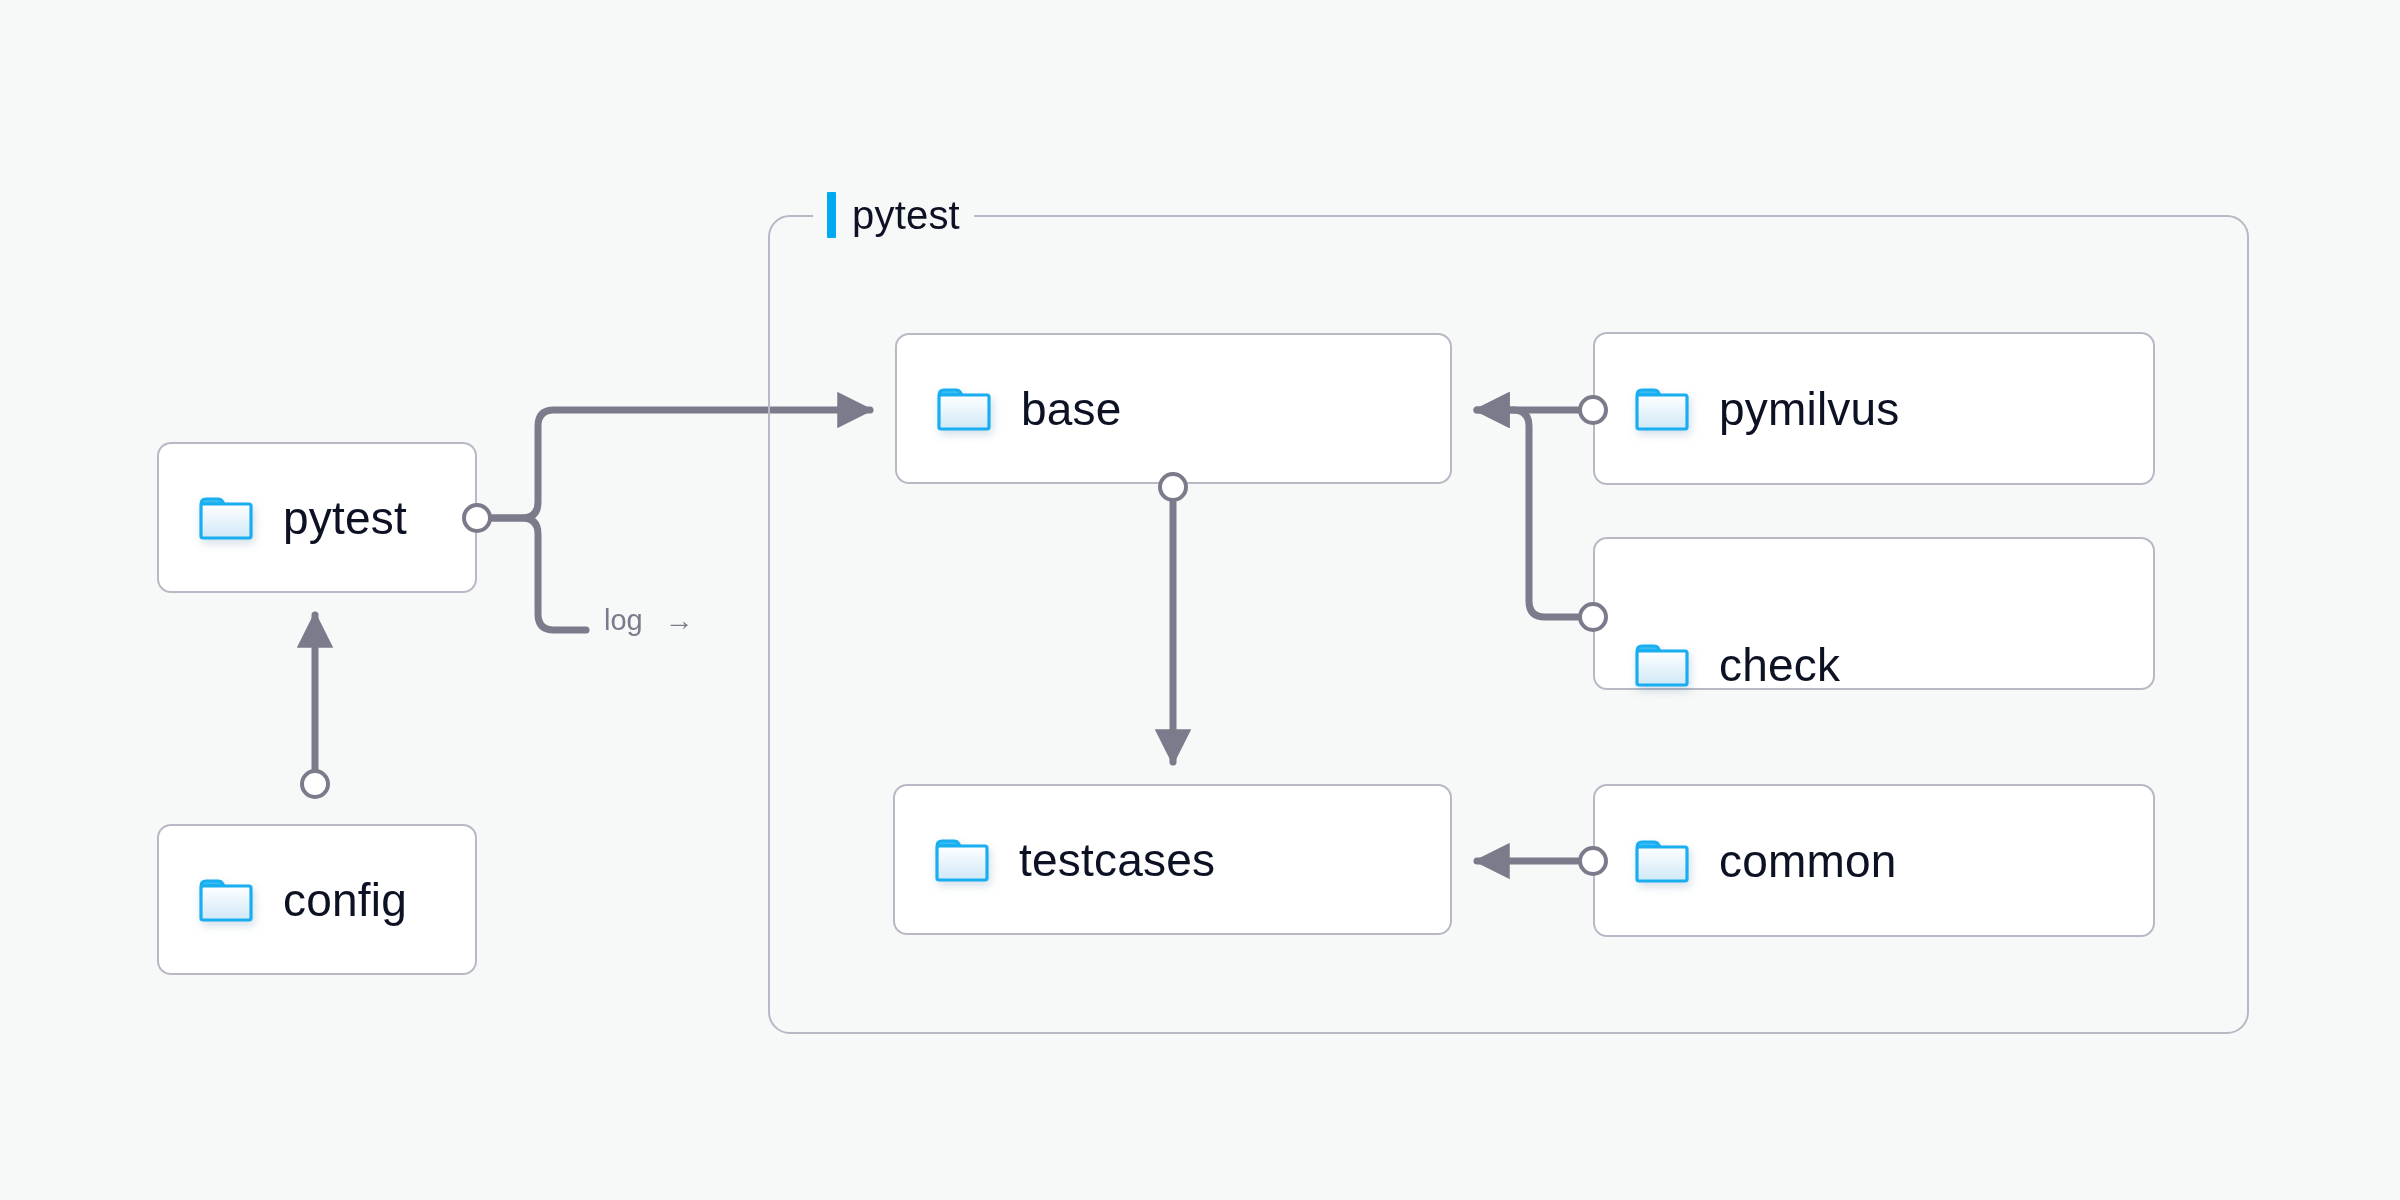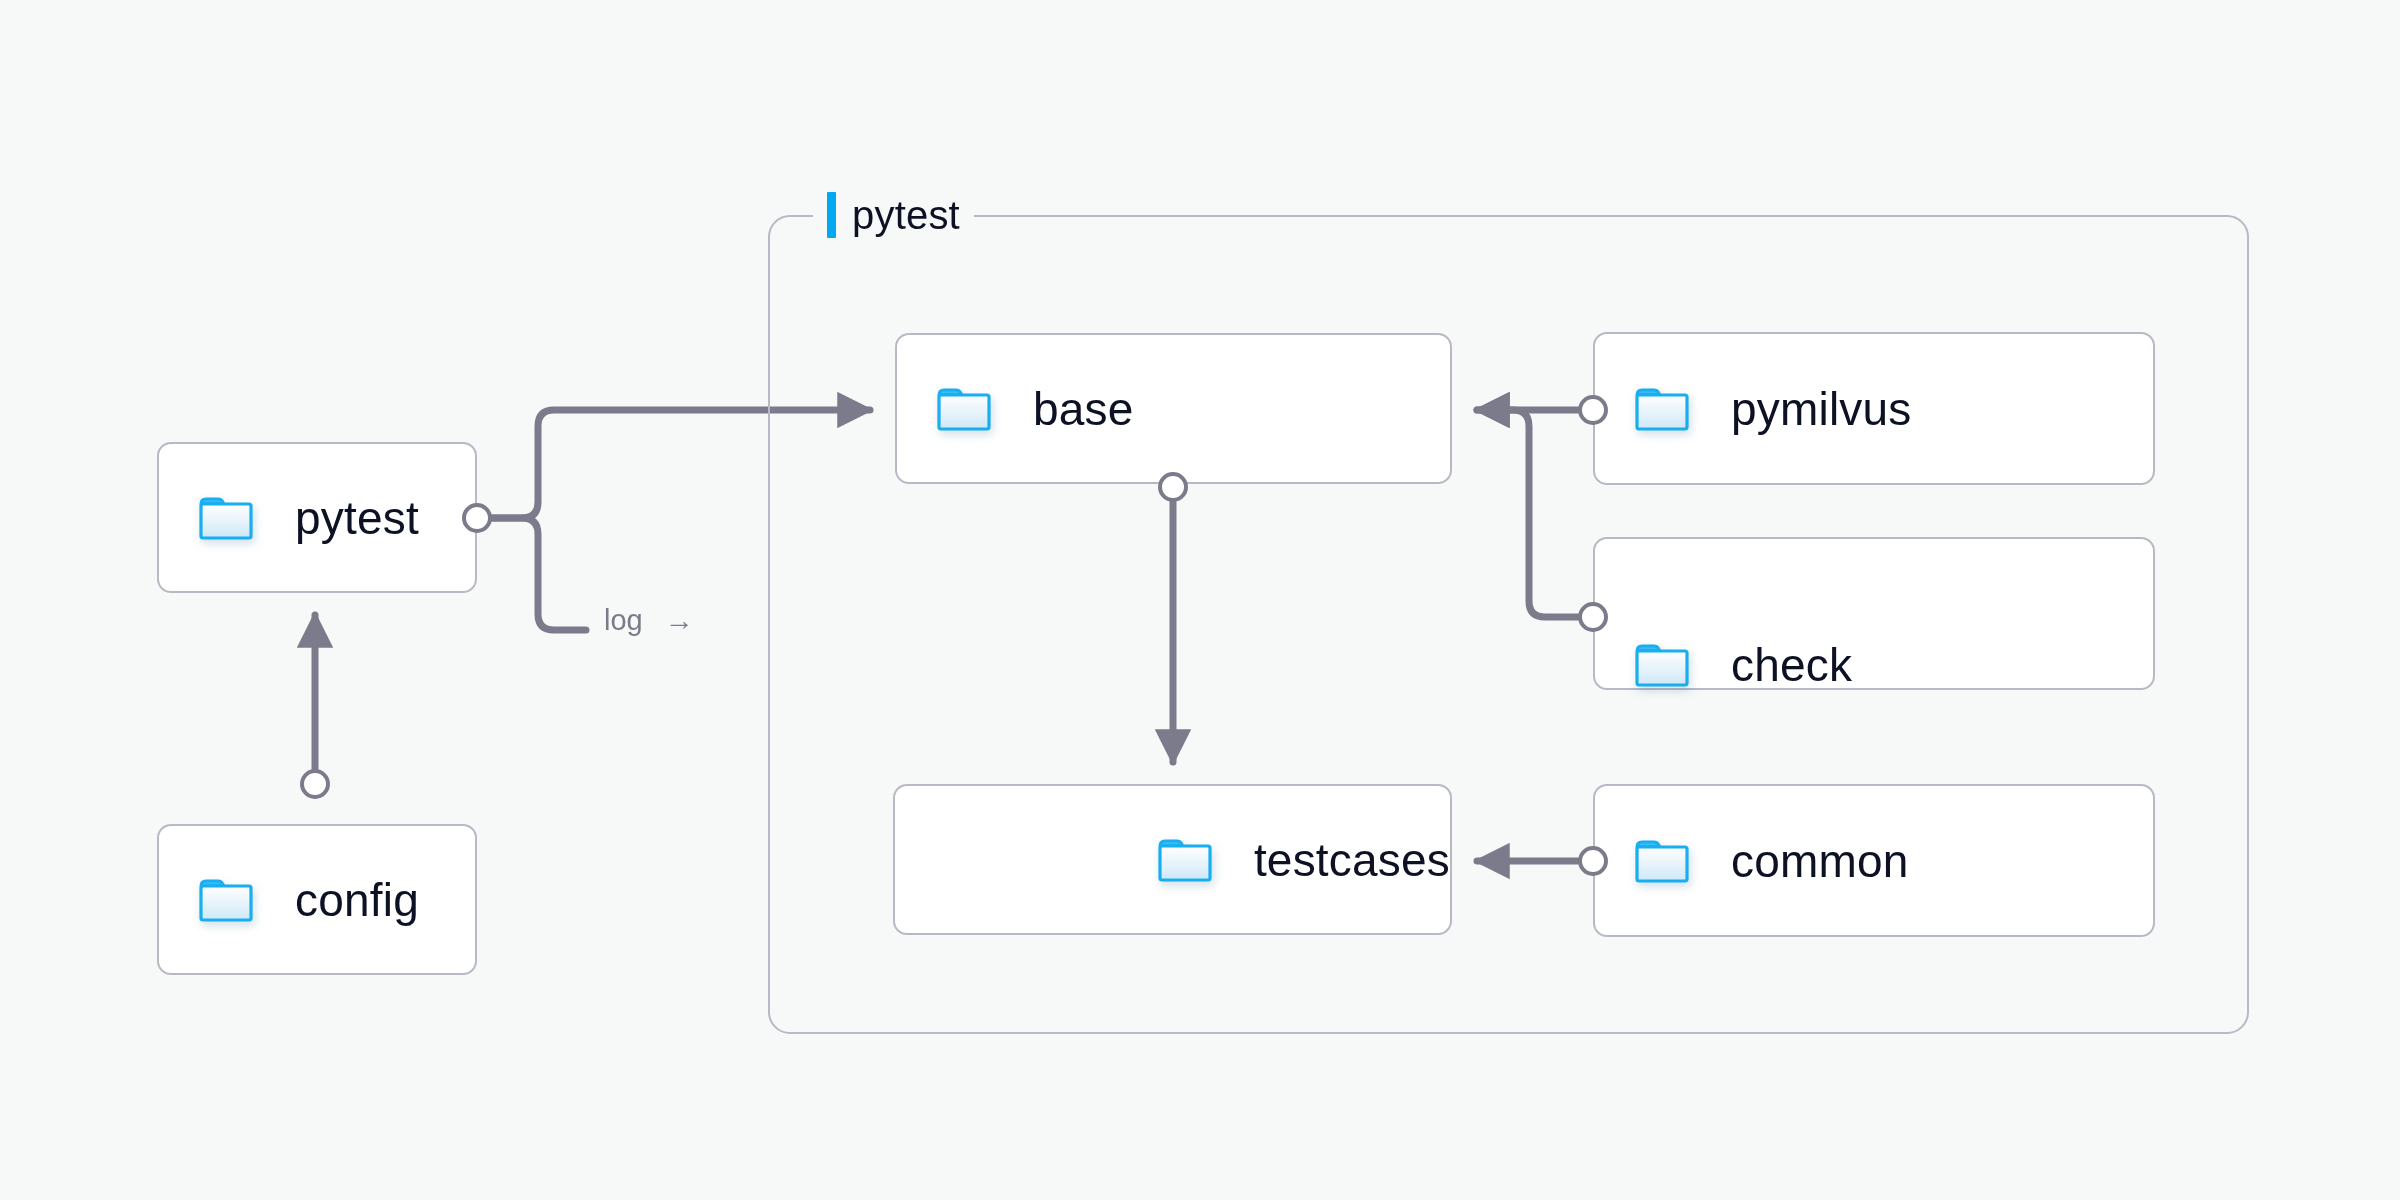--- a/index.html
+++ b/index.html
@@ -48,21 +48,21 @@
     position:absolute;
     background:#ffffff;
     border:2px solid #b9b9c6;
     border-radius:14px;
     display:flex;
     align-items:center;
     z-index:3;
     box-sizing:border-box;
   }
   .node-inner{
-    display:flex;align-items:center;gap:42px;
+    display:flex;align-items:center;gap:30px;
     padding-left:40px;
   }
   .node-label{
     font-size:46px;
     color:#0d1124;
     line-height:1;
     letter-spacing:0.2px;
     white-space:nowrap;
   }
   .folder-icon{
@@ -195,21 +195,21 @@
                 <linearGradient id="tabG3" x1="0" y1="0" x2="0" y2="1">
                   <stop offset="0%" stop-color="#5ccbfa"></stop>
                   <stop offset="100%" stop-color="#19aef0"></stop>
                 </linearGradient>
               </defs>
             </svg>
           </span>
           <span class="node-label" style="color: rgb(13, 17, 36);">base</span>
         </div>
       </div>
-      <div class="node" style="left: 893px; top: 784px; width: 559px; height: 151px; border-color: rgb(185, 185, 198); background: rgb(255, 255, 255); justify-content: flex-end;">
+      <div class="node" style="left: 893px; top: 784px; width: 559px; height: 151px; border-color: rgb(185, 185, 198); background: rgb(255, 255, 255);">
         <div class="node-inner">
           <span class="folder-icon">
             <svg viewBox="0 0 54 46" xmlns="http://www.w3.org/2000/svg">
               <path d="M2 9 q0-5 5-5 h12 q3 0 4.5 2.5 L25 9 Z" fill="url(#tabG4)" stroke="#19aef0" stroke-width="3" stroke-linejoin="round"></path>
               <rect x="2" y="9" width="50" height="34" rx="2" fill="url(#bodyG4)" stroke="#19aef0" stroke-width="3.2"></rect>
               <defs>
                 <linearGradient id="bodyG4" x1="0" y1="0" x2="0" y2="1">
                   <stop offset="0%" stop-color="#ffffff"></stop>
                   <stop offset="100%" stop-color="#cfe8f7"></stop>
                 </linearGradient>

